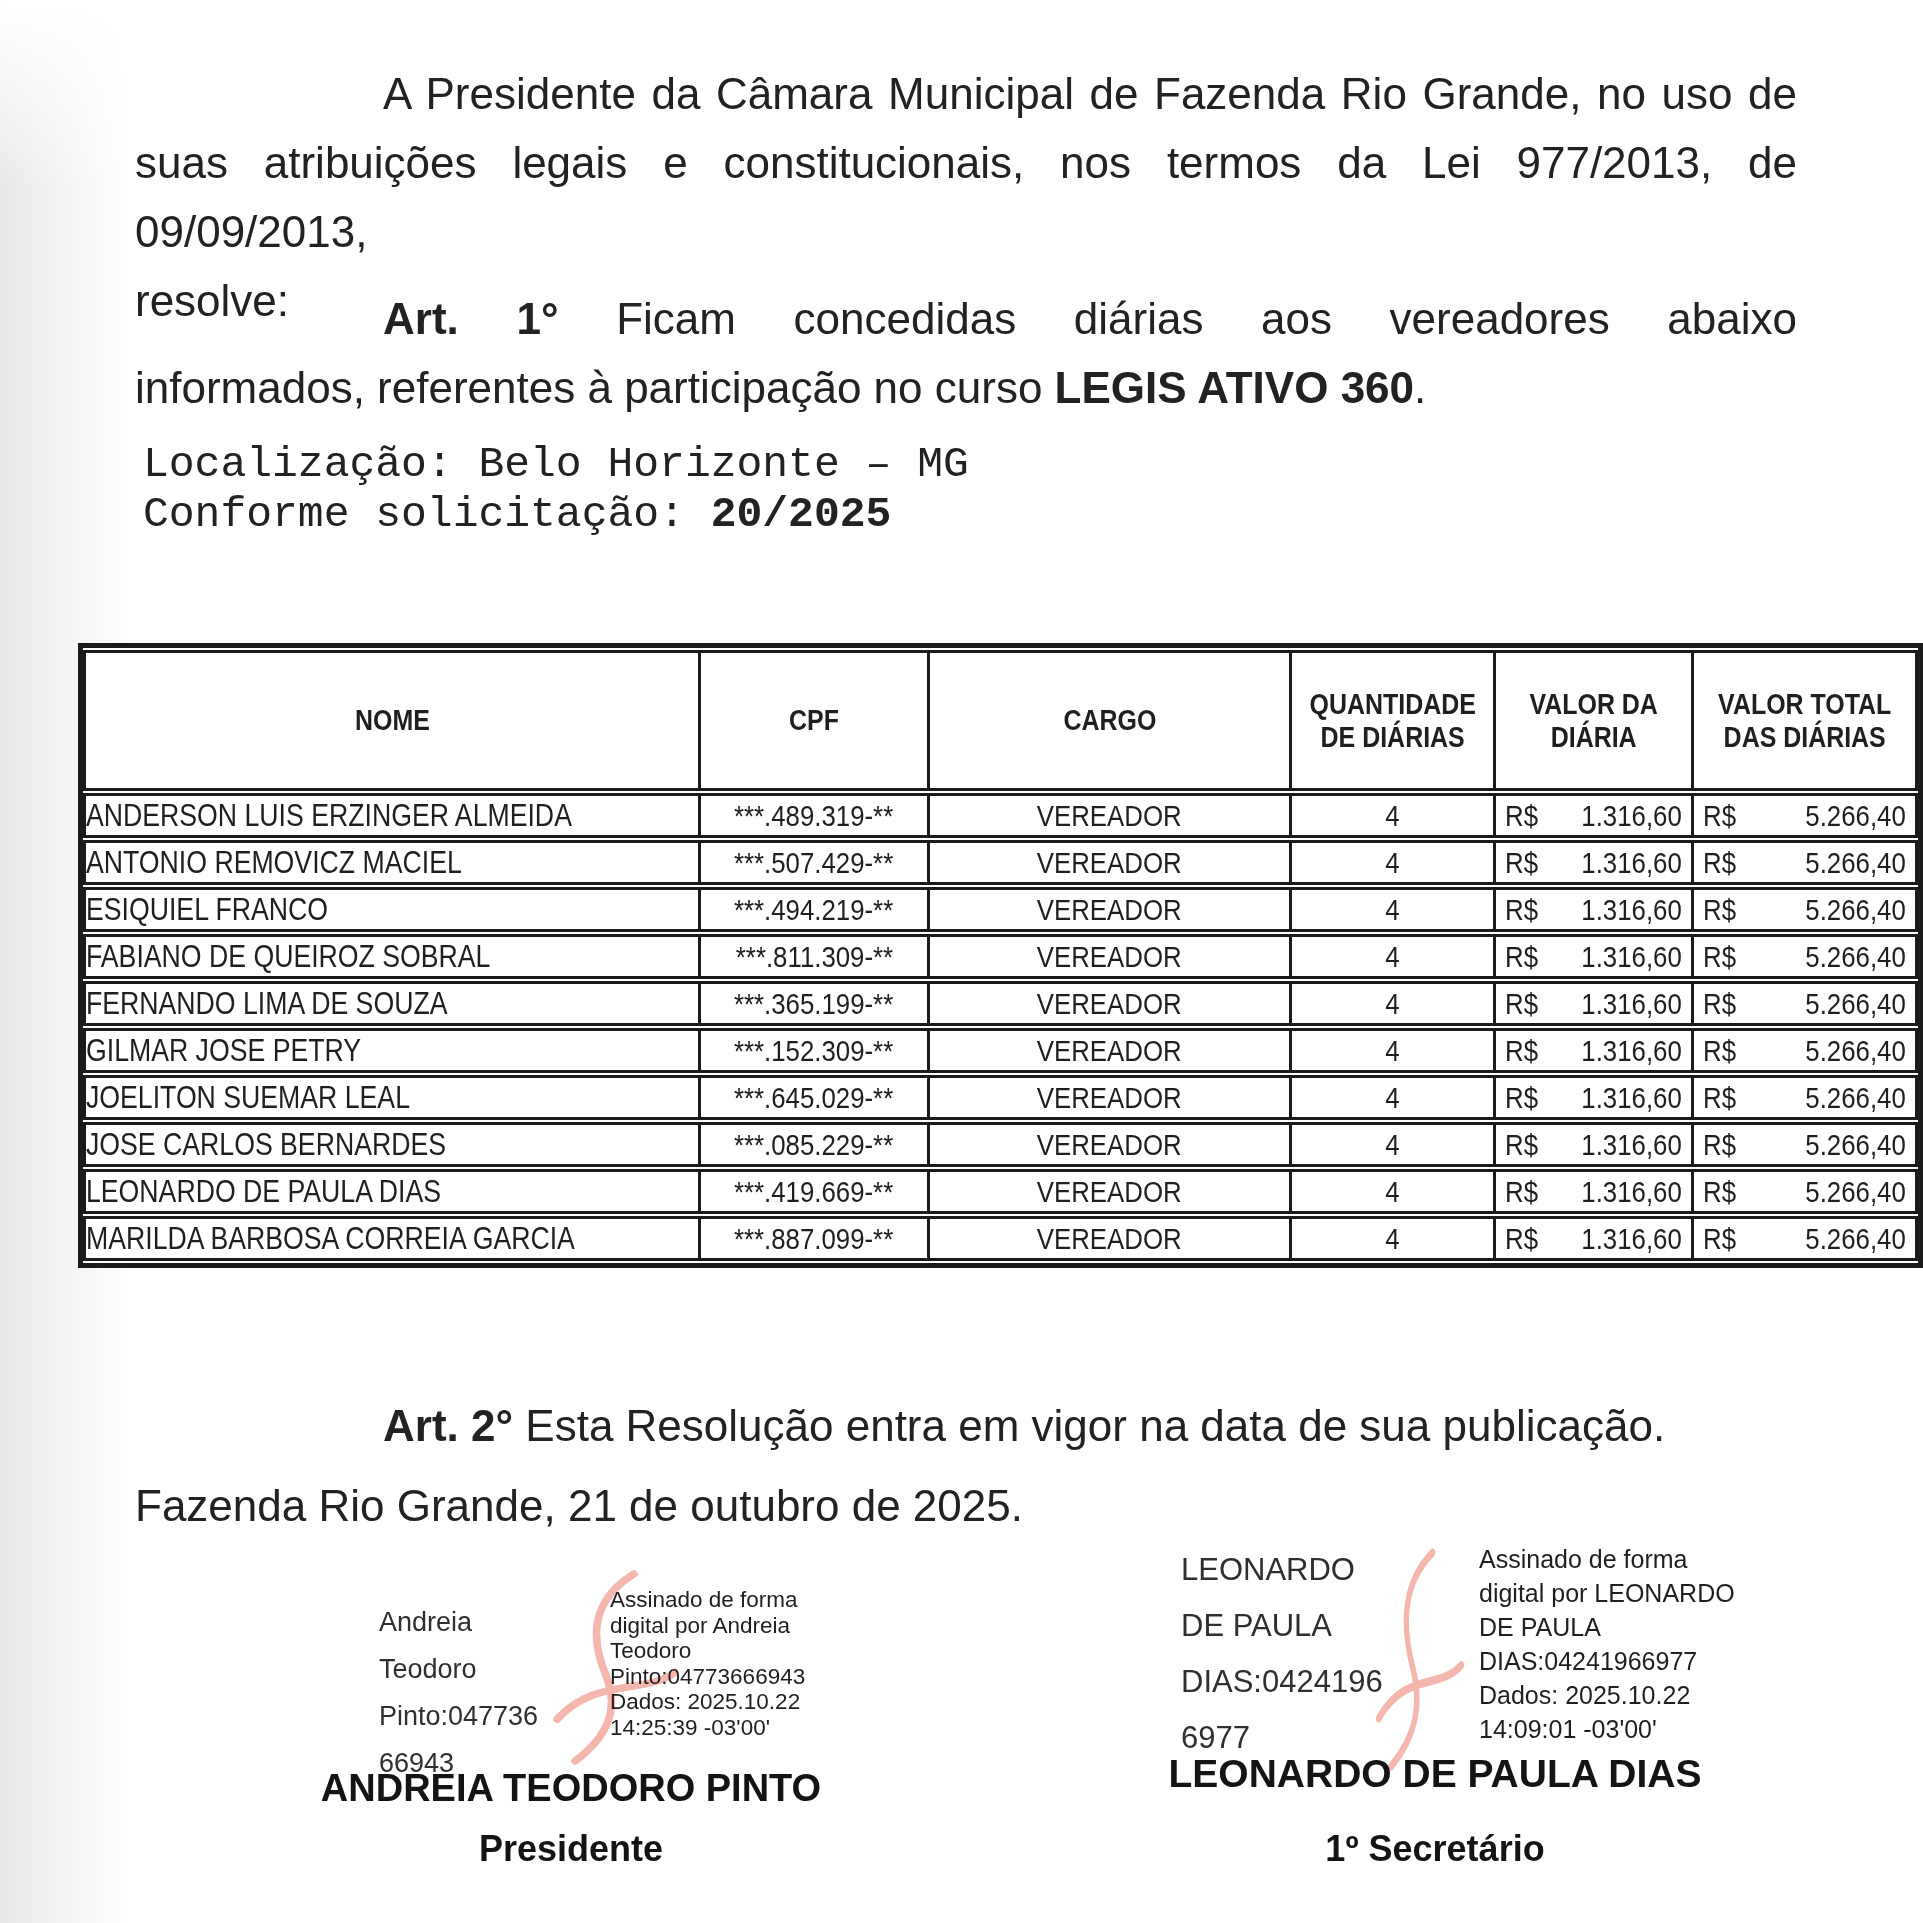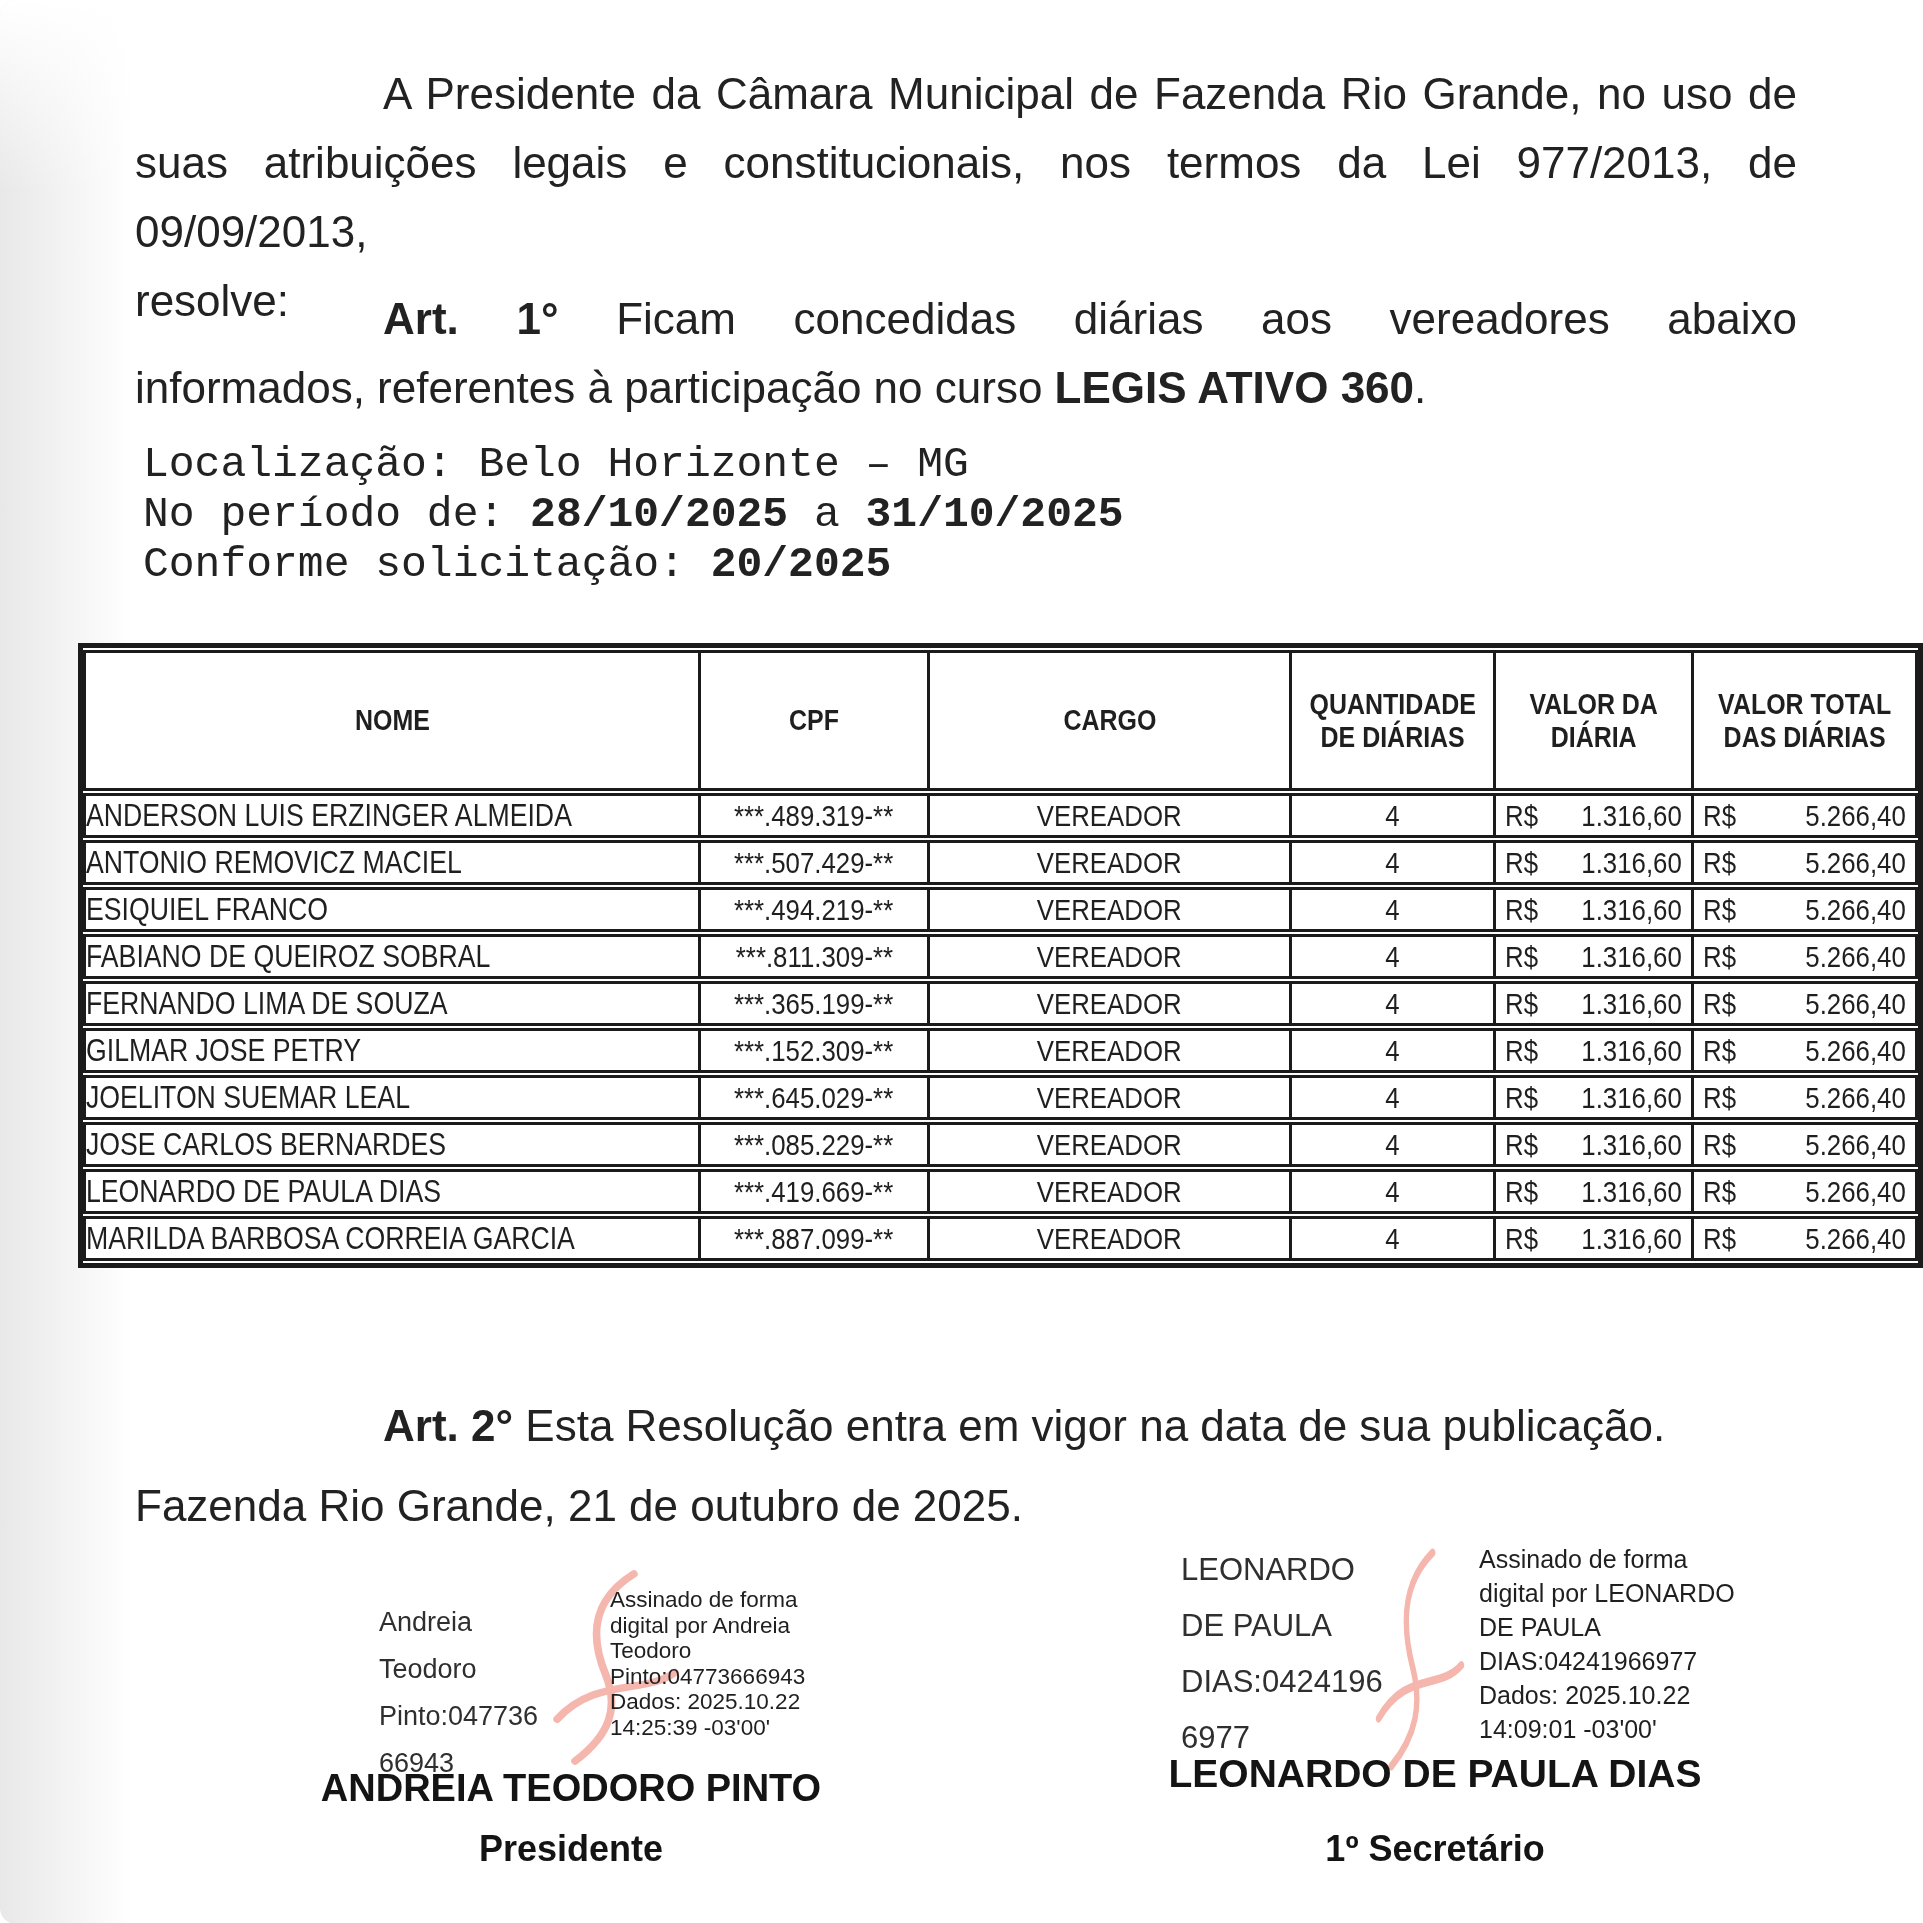--- a/index.html
+++ b/index.html
@@ -3,21 +3,20 @@
 <meta charset="utf-8">
 <style>
   html,body{margin:0;padding:0;background:#ffffff;}
   .page{
     position:relative;
     width:1924px;height:1924px;
     background:#ffffff;
     font-family:"Liberation Sans","DejaVu Sans",sans-serif;
     color:#222222;
     overflow:hidden;
-    border-radius:16px;
   }
   
   .edge-shadow{
     position:absolute;left:0;top:0;bottom:0;width:132px;
     background:
       linear-gradient(180deg,#ffffff 0%,rgba(255,255,255,0) 10%),
       linear-gradient(90deg,#e8e8e8 0%,#f2f2f2 45%,#ffffff 100%);
   }
   .bodytext{font-size:44px;line-height:69px;}
   .jline{text-align:justify;text-align-last:justify;}
@@ -87,23 +86,20 @@
       <span>Ficam concedidas diárias aos vereadores abaixo</span>
     </div>
     <div>
       <span>informados, referentes à participação no curso </span><span class="b">LEGIS ATIVO 360</span><span>.</span>
     </div>
   </div>
 
   <div class="details">
     <div>Localização: Belo Horizonte – MG</div>
     <div>
-      <span>No período de: </span><span class="b">28/10/2025</span><span> a </span><span class="b">31/10/2025</span>
-    </div>
-    <div>
       <span>Conforme solicitação: </span><span class="b">20/2025</span>
     </div>
   </div>
 
   <table class="diarias">
     <colgroup>
       <col style="width:618px">
         <col style="width:229px">
         <col style="width:362px">
       <col style="width:204px">

